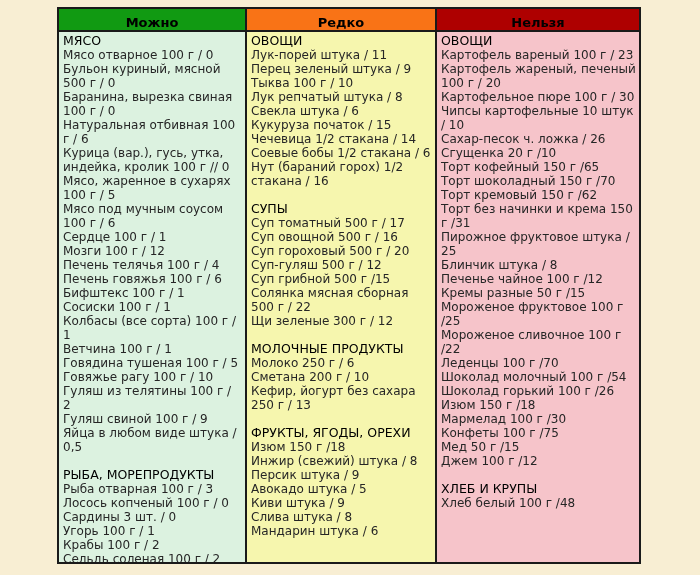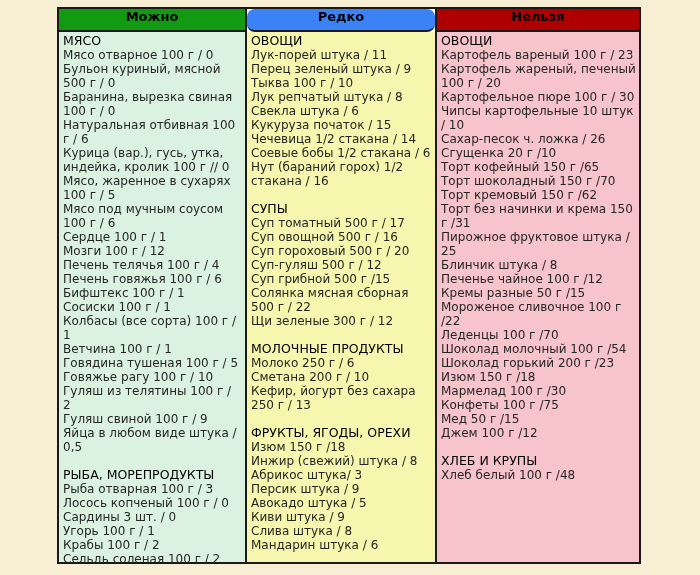--- a/index.html
+++ b/index.html
@@ -29,21 +29,21 @@
   }
   .col + .col { border-left: 2px solid #1a1a1a; }
   .col-0 { width: 186px; }
   .col-1 { width: 190px; }
   .col-2 { flex: 1; }
   .col-header {
     flex: 0 0 21px;
     height: 21px;
     border-bottom: 2px solid #1a1a1a;
     display: flex;
-    align-items: flex-start;
+    align-items: flex-end;
     justify-content: center;
     font-weight: bold;
     font-size: 13px;
     color: #000000;
   }
   .col-body {
     flex: 1;
     padding: 2px 3px 0 4px;
     font-size: 12px;
     line-height: 14px;
@@ -93,21 +93,21 @@
         <div class="item">Рыба отварная 100 г / 3</div>
         <div class="item">Лосось копченый 100 г / 0</div>
         <div class="item">Сардины 3 шт. / 0</div>
         <div class="item">Угорь 100 г / 1</div>
         <div class="item">Крабы 100 г / 2</div>
         <div class="item">Сельдь соленая 100 г / 2</div>
       </div>
   </div>
 
   <div class="col col-1">
-    <div class="col-header" style="background: #3b82f6; border-radius: 8px;">
+    <div class="col-header" style="background: #f97316;">
       <span>Редко</span>
     </div>
     <div class="col-body" style="background: rgb(246, 246, 174);">
         <div class="section-title">ОВОЩИ</div>
         <div class="item">Лук-порей штука / 11</div>
         <div class="item">Перец зеленый штука / 9</div>
         <div class="item">Тыква 100 г / 10</div>
         <div class="item">Лук репчатый штука / 8</div>
         <div class="item">Свекла штука / 6</div>
         <div class="item">Кукуруза початок / 15</div>
@@ -122,21 +122,20 @@
         <div class="item">Суп грибной 500 г /15</div>
         <div class="item">Солянка мясная сборная 500 г / 22</div>
         <div class="item">Щи зеленые 300 г / 12</div>
         <div class="section-title gap">МОЛОЧНЫЕ ПРОДУКТЫ</div>
         <div class="item">Молоко 250 г / 6</div>
         <div class="item">Сметана 200 г / 10</div>
         <div class="item">Кефир, йогурт без сахара 250 г / 13</div>
         <div class="section-title gap">ФРУКТЫ, ЯГОДЫ, ОРЕХИ</div>
         <div class="item">Изюм 150 г /18</div>
         <div class="item">Инжир (свежий) штука / 8</div>
-        <div class="item">Абрикос штука/ 3</div>
         <div class="item">Персик штука / 9</div>
         <div class="item">Авокадо штука / 5</div>
         <div class="item">Киви штука / 9</div>
         <div class="item">Слива штука / 8</div>
         <div class="item">Мандарин штука / 6</div>
       </div>
   </div>
 
   <div class="col col-2">
     <div class="col-header" style="background: rgb(174, 0, 0);">
@@ -151,24 +150,25 @@
         <div class="item">Сахар-песок ч. ложка / 26</div>
         <div class="item">Сгущенка 20 г /10</div>
         <div class="item">Торт кофейный 150 г /65</div>
         <div class="item">Торт шоколадный 150 г /70</div>
         <div class="item">Торт кремовый 150 г /62</div>
         <div class="item">Торт без начинки и крема 150 г /31</div>
         <div class="item">Пирожное фруктовое штука / 25</div>
         <div class="item">Блинчик штука / 8</div>
         <div class="item">Печенье чайное 100 г /12</div>
         <div class="item">Кремы разные 50 г /15</div>
+        <div class="item">Мороженое фруктовое 100 г /25</div>
         <div class="item">Мороженое сливочное 100 г /22</div>
         <div class="item">Леденцы 100 г /70</div>
         <div class="item">Шоколад молочный 100 г /54</div>
-        <div class="item">Шоколад горький 200 г /23</div>
+        <div class="item">Шоколад горький 100 г /26</div>
         <div class="item">Изюм 150 г /18</div>
         <div class="item">Мармелад 100 г /30</div>
         <div class="item">Конфеты 100 г /75</div>
         <div class="item">Мед 50 г /15</div>
         <div class="item">Джем 100 г /12</div>
         <div class="section-title gap">ХЛЕБ И КРУПЫ</div>
         <div class="item">Хлеб белый 100 г /48</div>
       </div>
   </div>
 

